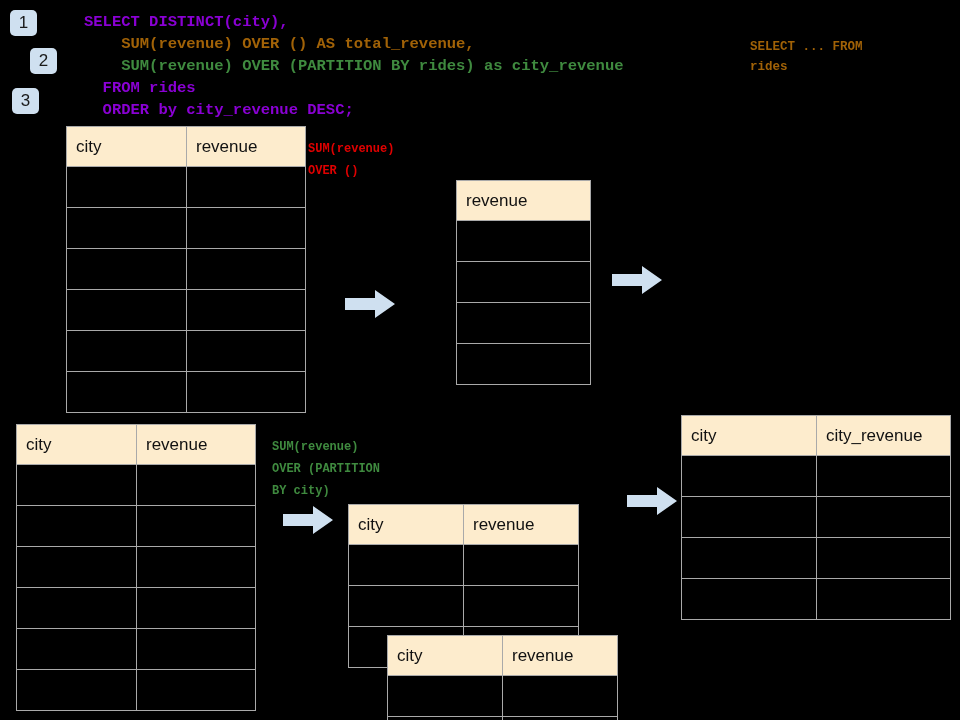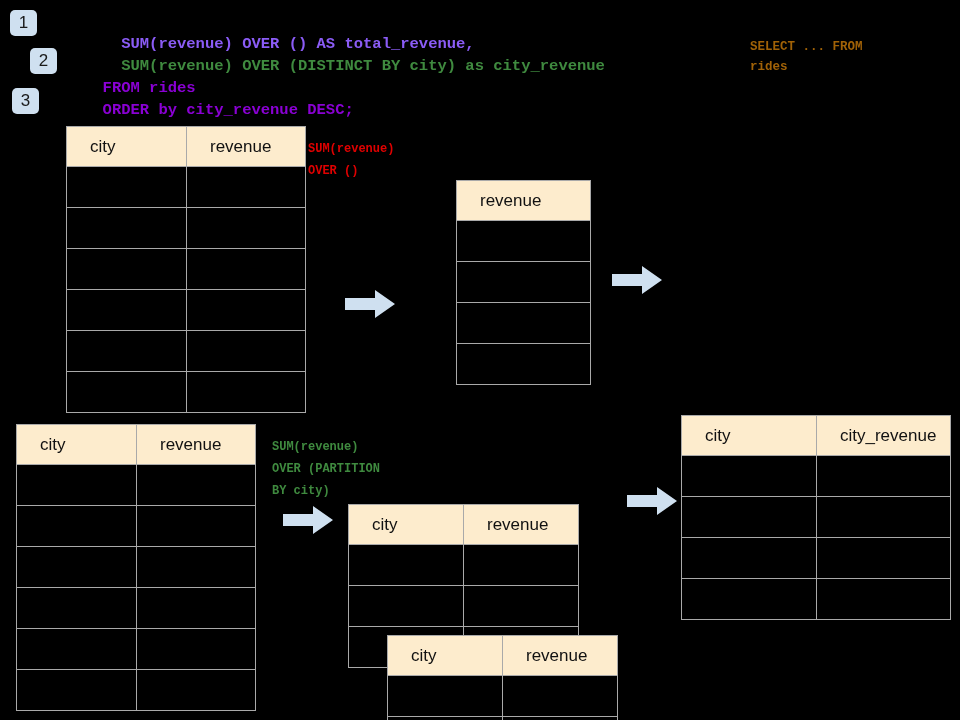--- a/index.html
+++ b/index.html
@@ -33,21 +33,21 @@
   
   .sql-line {
     position: absolute;
     font-family: "Liberation Mono", "DejaVu Sans Mono", monospace;
     font-size: 15.5px;
     font-weight: bold;
     white-space: pre;
     letter-spacing: 0px;
   }
   .c-purple { color: #8a00d4; }
-  .c-red    { color: #8b5cf6; }
+  .c-red    { color: #a16207; }
   .c-green  { color: #3f8a3f; }
 
   
   .annot {
     position: absolute;
     font-family: "Liberation Mono", "DejaVu Sans Mono", monospace;
     font-size: 12px;
     font-weight: bold;
     white-space: pre;
     line-height: 22px;
@@ -72,21 +72,21 @@
     padding: 0;
     margin: 0;
   }
   .tbl th {
     background: #fdeccd;
     color: #111111;
     font-family: "Liberation Sans", sans-serif;
     font-size: 17px;
     font-weight: normal;
     text-align: left;
-    padding-left: 23px;
+    padding-left: 9px;
     height: 40px;
     box-sizing: border-box;
   }
   .tbl td {
     background: #000000;
     height: 41px;
     box-sizing: border-box;
   }
 
   
@@ -96,22 +96,23 @@
 </style>
 </head>
 <body>
 
 <div id="canvas">
 
   <div class="step-badge" style="left:10px; top:10px;">1</div>
   <div class="step-badge" style="left:30px; top:48px;">2</div>
   <div class="step-badge" style="left:12px; top:88px;">3</div>
 
+  <div class="sql-line c-purple" style="left:84px; top:13px;">SELECT DISTINCT(city),</div>
   <div class="sql-line c-red" style="left:84px; top:35px;">    SUM(revenue) OVER () AS total_revenue,</div>
-  <div class="sql-line c-green" style="left:84px; top:57px;">    SUM(revenue) OVER (DISTINCT BY city) as city_revenue</div>
+  <div class="sql-line c-green" style="left:84px; top:57px;">    SUM(revenue) OVER (PARTITION BY rides) as city_revenue</div>
   <div class="sql-line c-purple" style="left:84px; top:79px;">  FROM rides</div>
   <div class="sql-line c-purple" style="left:84px; top:101px;">  ORDER by city_revenue DESC;</div>
 
   <div class="annot purple small" style="left:750px; top:37px;">SELECT ... FROM
 rides</div>
 
   <div class="annot red" style="left:308px; top:138px;">SUM(revenue)
 OVER ()</div>
 
   <div class="annot green" style="left:272px; top:436px;">SUM(revenue)

